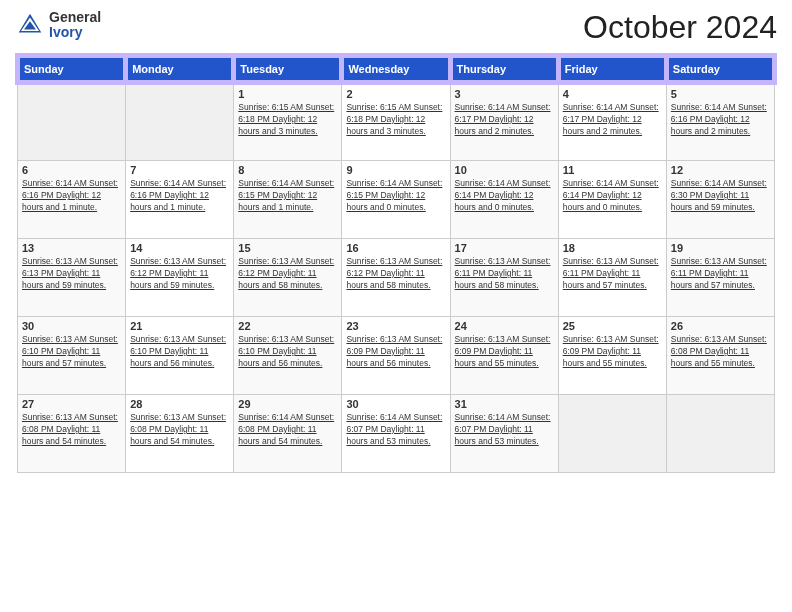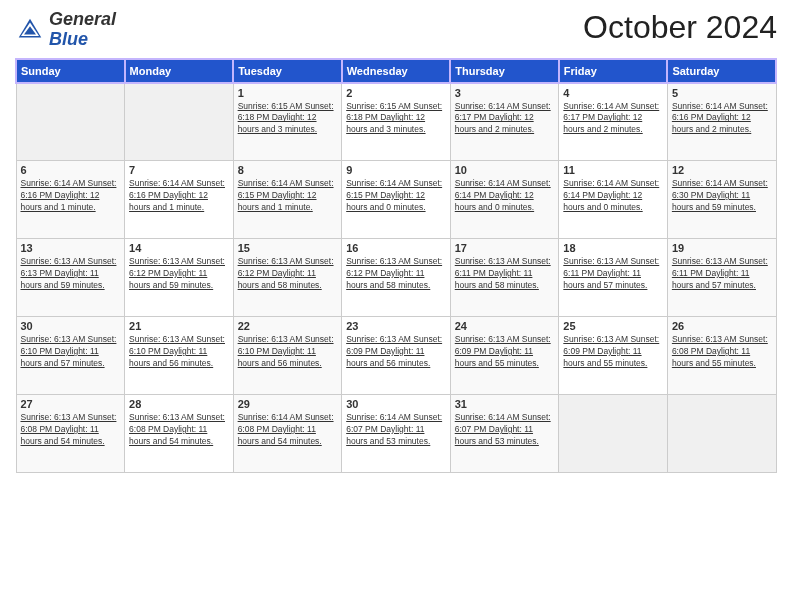--- a/index.html
+++ b/index.html
@@ -20,24 +20,23 @@
       justify-content: space-between;
       align-items: flex-start;
       margin-bottom: 8px;
     }
     .logo {
       display: flex;
       align-items: center;
       gap: 4px;
     }
     .logo-text {
-      font-size: 18px;
+      font-size: 14px;
       font-weight: bold;
       line-height: 1.1;
-      font-style: italic;
     }
     .logo-general { color: #333; }
     .logo-blue { color: #2255aa; }
     .logo-icon {
       width: 30px;
       height: 30px;
     }
     .title-block {
       text-align: center;
     }
@@ -56,21 +55,21 @@
       border-collapse: collapse;
       table-layout: fixed;
     }
     thead tr th {
       background-color: #2255cc;
       color: #fff;
       font-size: 11px;
       font-weight: bold;
       padding: 5px 4px;
       text-align: left;
-      border: 2px solid #c4b5fd;
+      border: 5px solid #c4b5fd;
     }
     tbody tr td {
       border: 1px solid #ccc;
       vertical-align: top;
       padding: 3px 4px;
       font-size: 9px;
       color: #333;
       height: 78px;
       background: #fff;
     }
@@ -102,21 +101,21 @@
 <div class="page">
   <div class="header">
     <div class="logo">
       <svg class="logo-icon" viewBox="0 0 40 40">
         <polygon points="20,5 35,30 5,30" fill="#2255aa"></polygon>
         <polygon points="20,10 32,28 8,28" fill="white"></polygon>
         <polygon points="20,15 28,26 12,26" fill="#2255aa"></polygon>
       </svg>
       <div class="logo-text">
         <span class="logo-general">General</span><br>
-        <span class="logo-blue">Blue</span>
+        <span class="logo-blue">Ivory</span>
       </div>
     </div>
     <div class="title-block">
       <div class="month-title">October 2024</div>
     </div>
   </div>
 
   <table>
     <thead>
       <tr>

